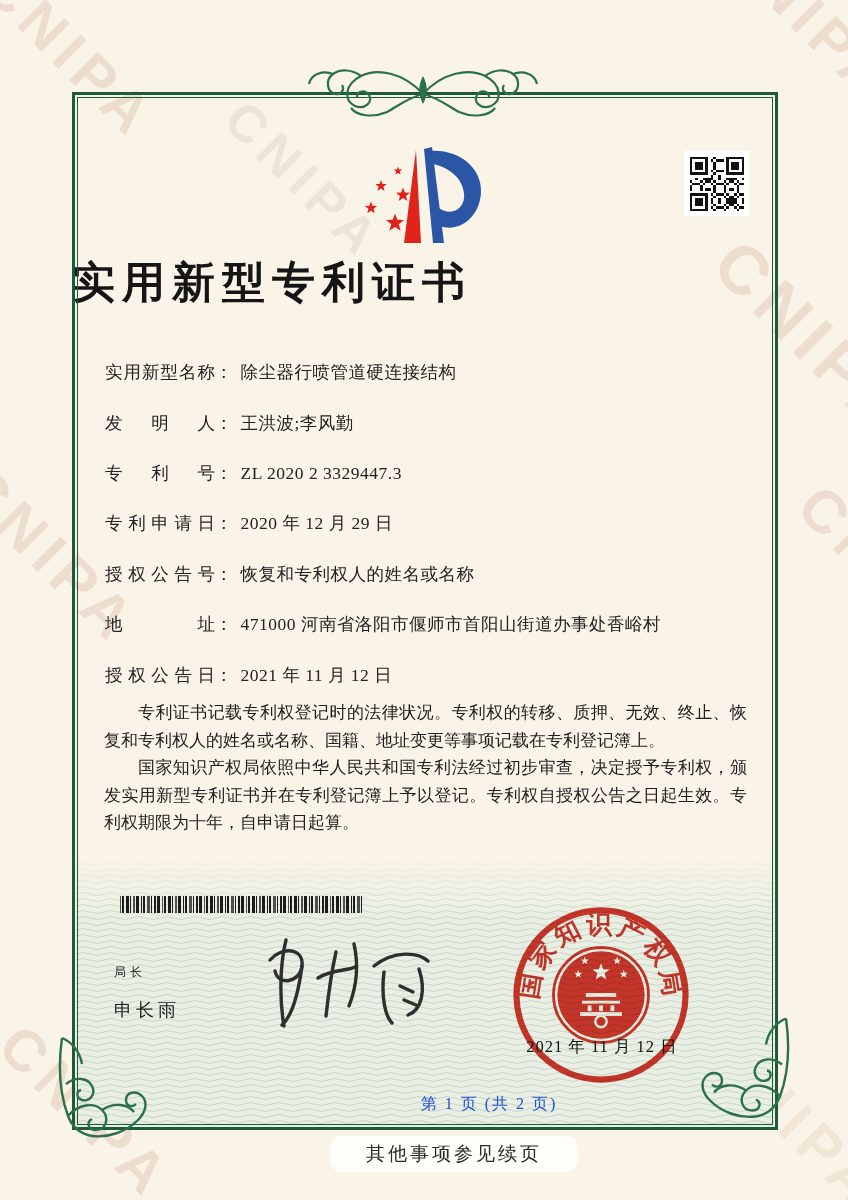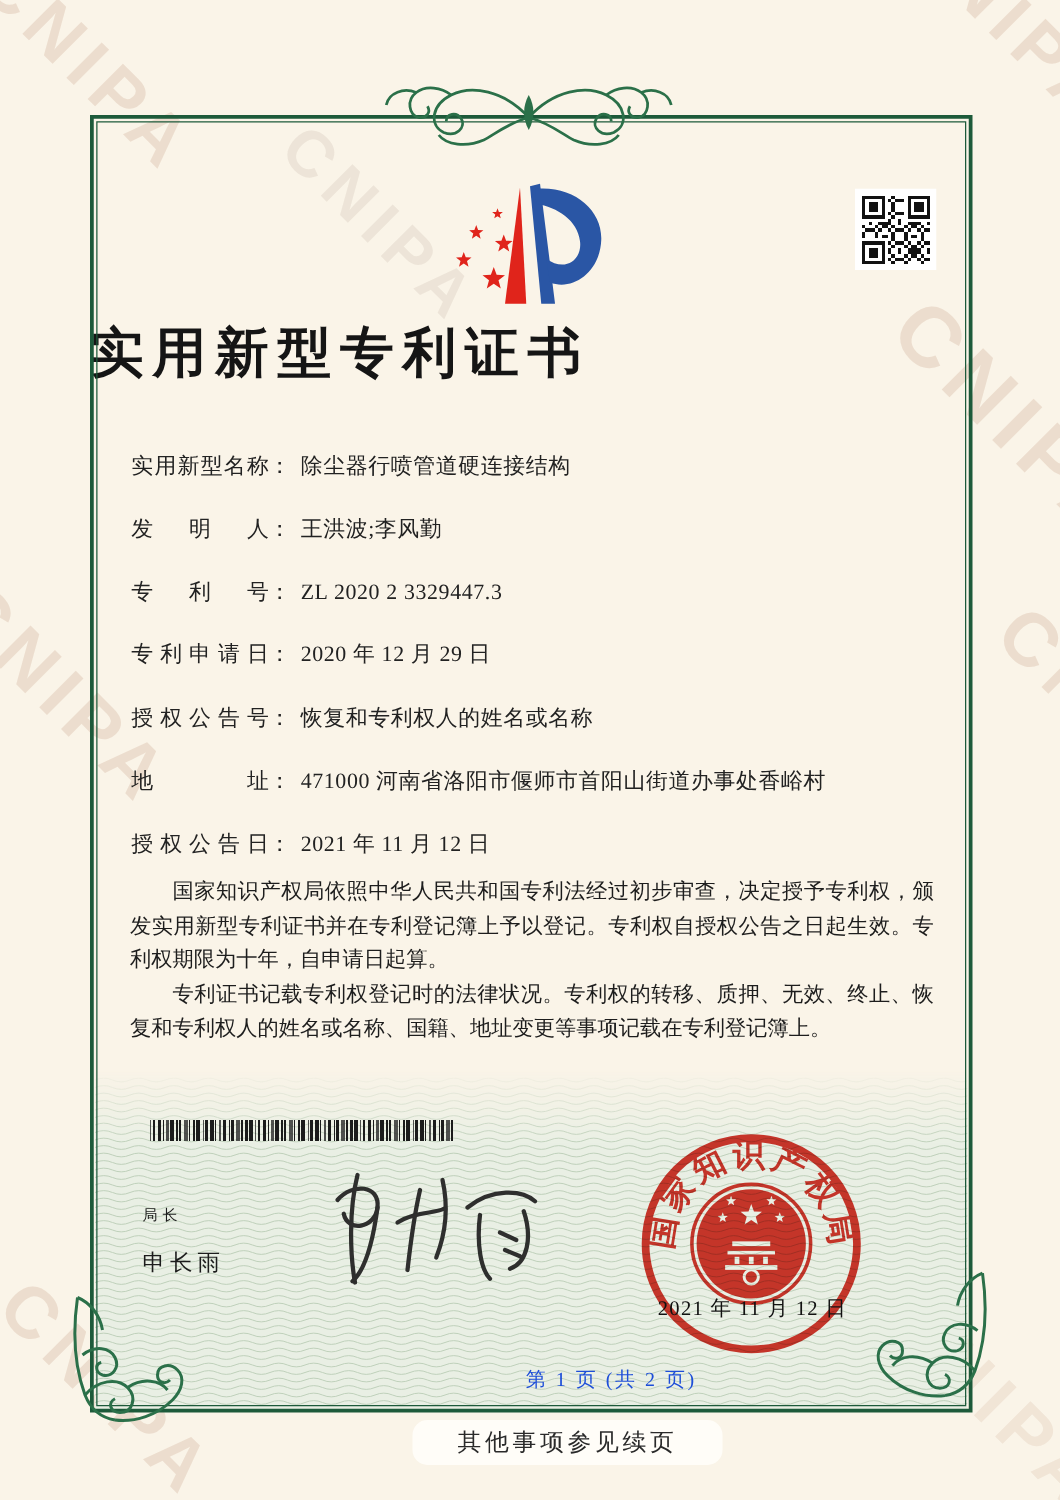--- a/index.html
+++ b/index.html
@@ -267,22 +267,22 @@
     <span class="field-label">授权公告号</span><span class="colon">：</span><span class="field-value">恢复和专利权人的姓名或名称</span>
   </div>
   <div class="field-row" style="top:612px;">
     <span class="field-label">地址</span><span class="colon">：</span><span class="field-value">471000 河南省洛阳市偃师市首阳山街道办事处香峪村</span>
   </div>
   <div class="field-row" style="top:663px; width:643px;">
     <span class="field-label">授权公告日</span><span class="colon">：</span><span class="field-value">2021 年 11 月 12 日</span>
   </div>
 
   <div class="paras">
+    <p>专利证书记载专利权登记时的法律状况。专利权的转移、质押、无效、终止、恢复和专利权人的姓名或名称、国籍、地址变更等事项记载在专利登记簿上。</p>
     <p>国家知识产权局依照中华人民共和国专利法经过初步审查，决定授予专利权，颁发实用新型专利证书并在专利登记簿上予以登记。专利权自授权公告之日起生效。专利权期限为十年，自申请日起算。</p>
-    <p>专利证书记载专利权登记时的法律状况。专利权的转移、质押、无效、终止、恢复和专利权人的姓名或名称、国籍、地址变更等事项记载在专利登记簿上。</p>
   </div>
 
   <svg class="barcode" viewBox="0 0 246 17" preserveAspectRatio="none" shape-rendering="crispEdges">
     <g id="barcodeBars" fill="#1b1b1b">
         <rect x="0" y="0" width="1" height="17" opacity="0.75"></rect>
         <rect x="2" y="0" width="2" height="17"></rect>
         <rect x="6" y="0" width="3" height="17"></rect>
         <rect x="10" y="0" width="1" height="17"></rect>
         <rect x="13" y="0" width="2" height="17" opacity="0.75"></rect>
         <rect x="16" y="0" width="3" height="17"></rect>

